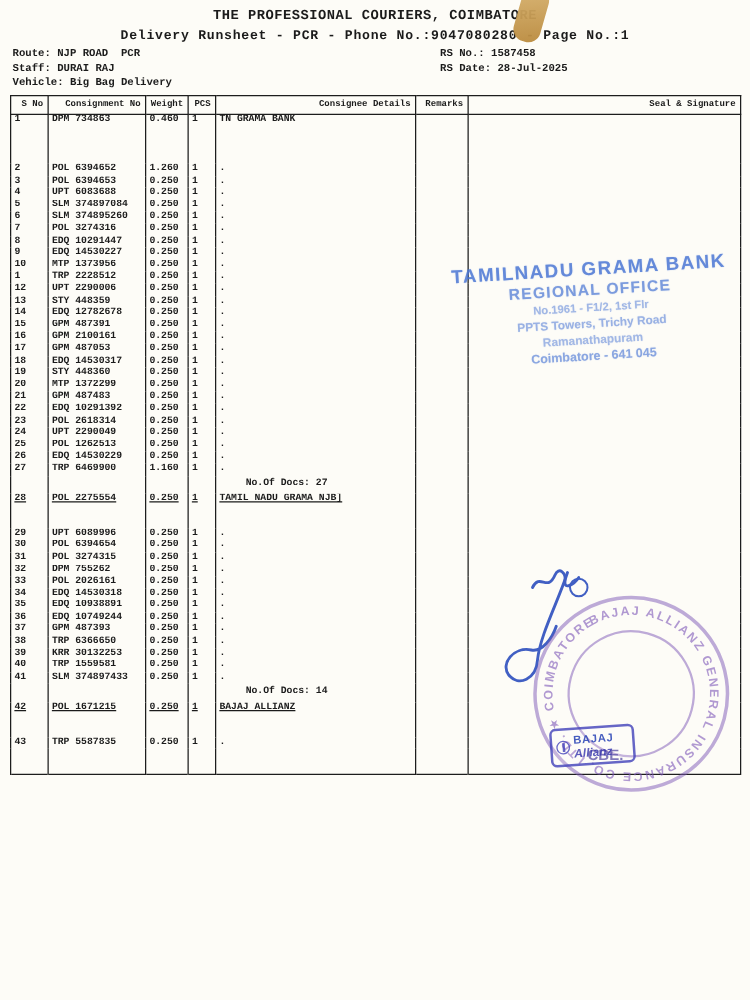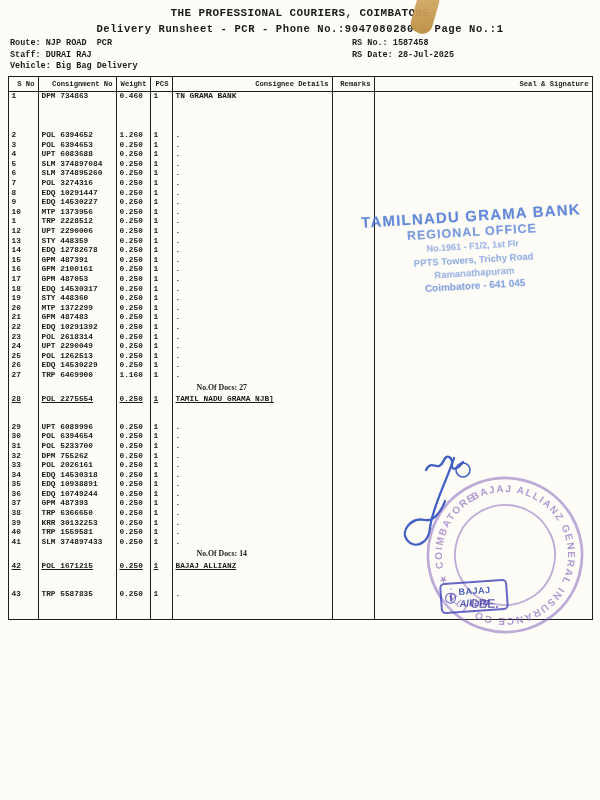--- a/index.html
+++ b/index.html
@@ -17,21 +17,21 @@
   .meta-grid  { padding:3px 10px 0 10px; font-size:8.5px; font-weight:700; }
   .meta-row   { display:flex; line-height:11.5px; white-space:pre; }
   .meta-row span:first-child { width:342px; flex:0 0 342px; }
 
   
   table.runsheet { border-collapse:collapse; width:584px; margin:3px auto 0; table-layout:fixed; border:1.2px solid #1d1d1d; background:transparent; }
   .runsheet th { border:1px solid #1d1d1d; font-size:7.2px; font-weight:700; text-align:right; padding:3px 3px; white-space:nowrap; overflow:hidden; }
   .runsheet td { border-left:1px solid #1d1d1d; border-right:1px solid #1d1d1d; font-size:7.8px; font-weight:700; padding:0 3px; vertical-align:top; line-height:9.6px; white-space:nowrap; overflow:hidden; }
   tr.gap-lg td { padding-bottom:30px; }
   tr.gap-sm td { padding-bottom:18px;text-decoration:underline; }
-  tr.docs-row td { padding-top:2px; padding-bottom:3px;font-family:Liberation Serif, serif; }
+  tr.docs-row td { padding-top:2px; padding-bottom:3px; }
   .docs-note { padding-left:24px !important; }
   tr.filler td { height:20px; }
 
   
   .pen-mark {
     position:absolute; left:414px; top:-10px; width:22px; height:44px;
     background:linear-gradient(160deg,#d8b370,#b9893c);
     border-radius:10px; transform:rotate(16deg); opacity:.95;
   }
   .stamp-grama {
@@ -387,21 +387,21 @@
       <td>30</td>
       <td>POL 6394654</td>
       <td>0.250</td>
       <td>1</td>
       <td>.</td>
       <td></td>
       <td></td>
     </tr>
         <tr>
       <td>31</td>
-      <td>POL 5233700</td>
+      <td>POL 3274315</td>
       <td>0.250</td>
       <td>1</td>
       <td>.</td>
       <td></td>
       <td></td>
     </tr>
         <tr>
       <td>32</td>
       <td>DPM 755262</td>
       <td>0.250</td>

